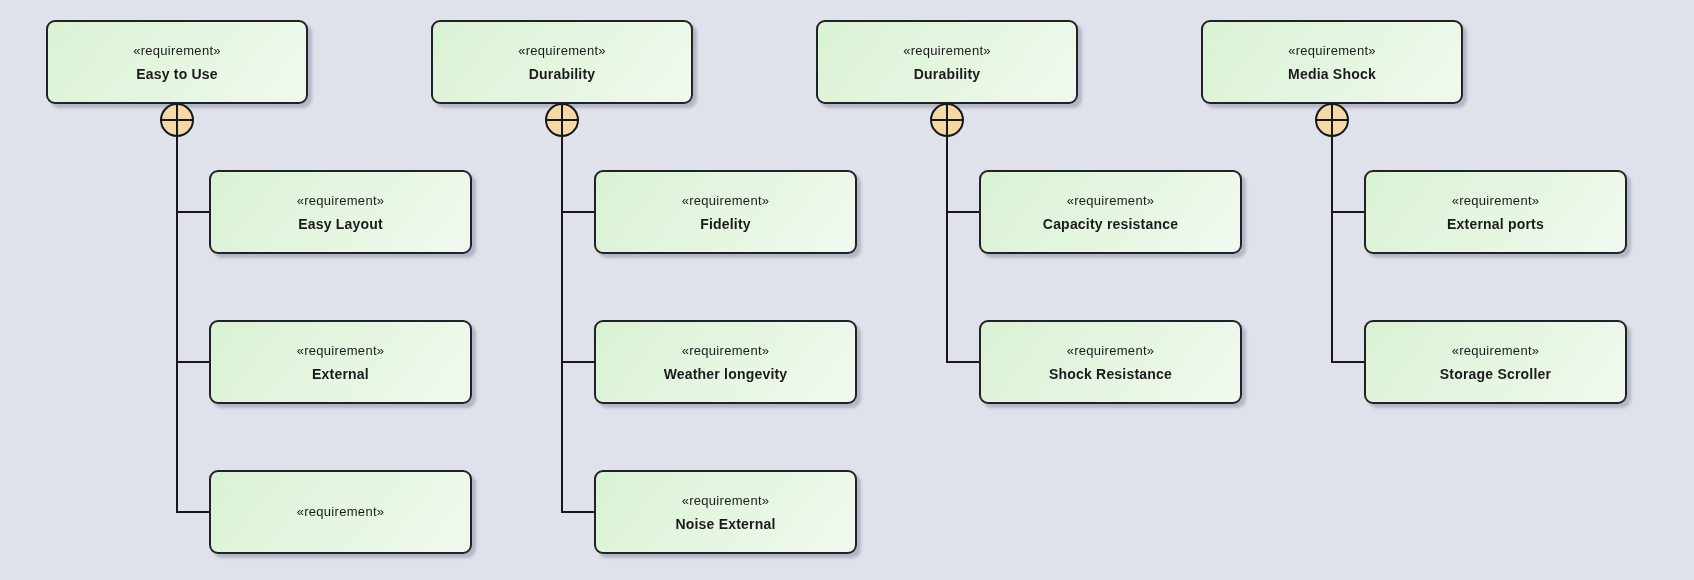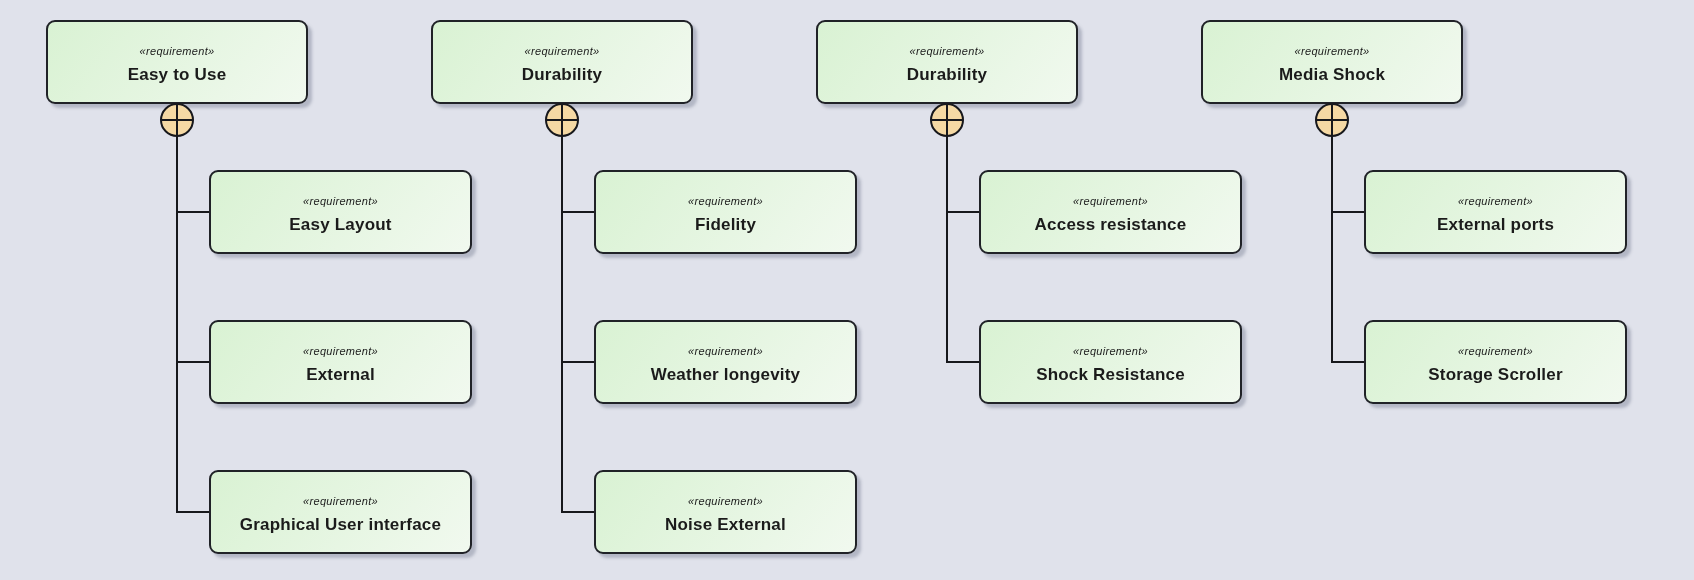--- a/index.html
+++ b/index.html
@@ -27,29 +27,28 @@
     box-shadow: 4px 4px 3px var(--node-shadow, rgba(125,130,150,0.45));
     display: flex;
     flex-direction: column;
     align-items: center;
     justify-content: center;
     text-align: center;
     color: var(--text, #1b1b1b);
     cursor: default;
   }
   .req-stereotype {
-    font-size: 11px;
+    font-size: 13px;
     line-height: 24px;
     font-weight: 400;
     letter-spacing: 0.3px;
     white-space: nowrap;
-    font-style: italic;
   }
   .req-name {
-    font-size: 17px;
+    font-size: 14px;
     line-height: 23px;
     font-weight: 700;
     letter-spacing: 0.2px;
     white-space: nowrap;
   }
   .conn-line {
     position: absolute;
     background: var(--line, #17181c);
   }
   .containment-symbol {
@@ -68,21 +67,20 @@
       <span class="req-name">Easy Layout</span>
     </div>
     <div class="conn-line" style="left: 176px; top: 361px; width: 35px; height: 2px;"></div>
     <div class="req-box" style="left: 209px; top: 320px; width: 263px; height: 84px;">
       <span class="req-stereotype">«requirement»</span>
       <span class="req-name">External</span>
     </div>
     <div class="conn-line" style="left: 176px; top: 511px; width: 35px; height: 2px;"></div>
     <div class="req-box" style="left: 209px; top: 470px; width: 263px; height: 84px;">
       <span class="req-stereotype">«requirement»</span>
-      <span class="req-name">Graphical User interface</span>
     </div>
     <div class="req-box" style="left: 46px; top: 20px; width: 262px; height: 84px;">
       <span class="req-stereotype">«requirement»</span>
       <span class="req-name">Easy to Use</span>
     </div>
     <svg width="36" height="36" viewBox="0 0 36 36" class="containment-symbol" style="left: 159px; top: 102px;">
       <circle cx="18" cy="18" r="16" fill="#f5d9a4" stroke="#17181c" stroke-width="2"></circle>
       <line x1="18" y1="2" x2="18" y2="34" stroke="#17181c" stroke-width="2"></line>
       <line x1="2" y1="18" x2="34" y2="18" stroke="#17181c" stroke-width="2"></line>
     </svg>
@@ -108,21 +106,21 @@
     </div>
     <svg width="36" height="36" viewBox="0 0 36 36" class="containment-symbol" style="left: 544px; top: 102px;">
       <circle cx="18" cy="18" r="16" fill="#f5d9a4" stroke="#17181c" stroke-width="2"></circle>
       <line x1="18" y1="2" x2="18" y2="34" stroke="#17181c" stroke-width="2"></line>
       <line x1="2" y1="18" x2="34" y2="18" stroke="#17181c" stroke-width="2"></line>
     </svg>
     <div class="conn-line" style="left: 946px; top: 136px; width: 2px; height: 227px;"></div>
     <div class="conn-line" style="left: 946px; top: 211px; width: 35px; height: 2px;"></div>
     <div class="req-box" style="left: 979px; top: 170px; width: 263px; height: 84px;">
       <span class="req-stereotype">«requirement»</span>
-      <span class="req-name">Access resistance</span>
+      <span class="req-name">Capacity resistance</span>
     </div>
     <div class="conn-line" style="left: 946px; top: 361px; width: 35px; height: 2px;"></div>
     <div class="req-box" style="left: 979px; top: 320px; width: 263px; height: 84px;">
       <span class="req-stereotype">«requirement»</span>
       <span class="req-name">Shock Resistance</span>
     </div>
     <div class="req-box" style="left: 816px; top: 20px; width: 262px; height: 84px;">
       <span class="req-stereotype">«requirement»</span>
       <span class="req-name">Durability</span>
     </div>

